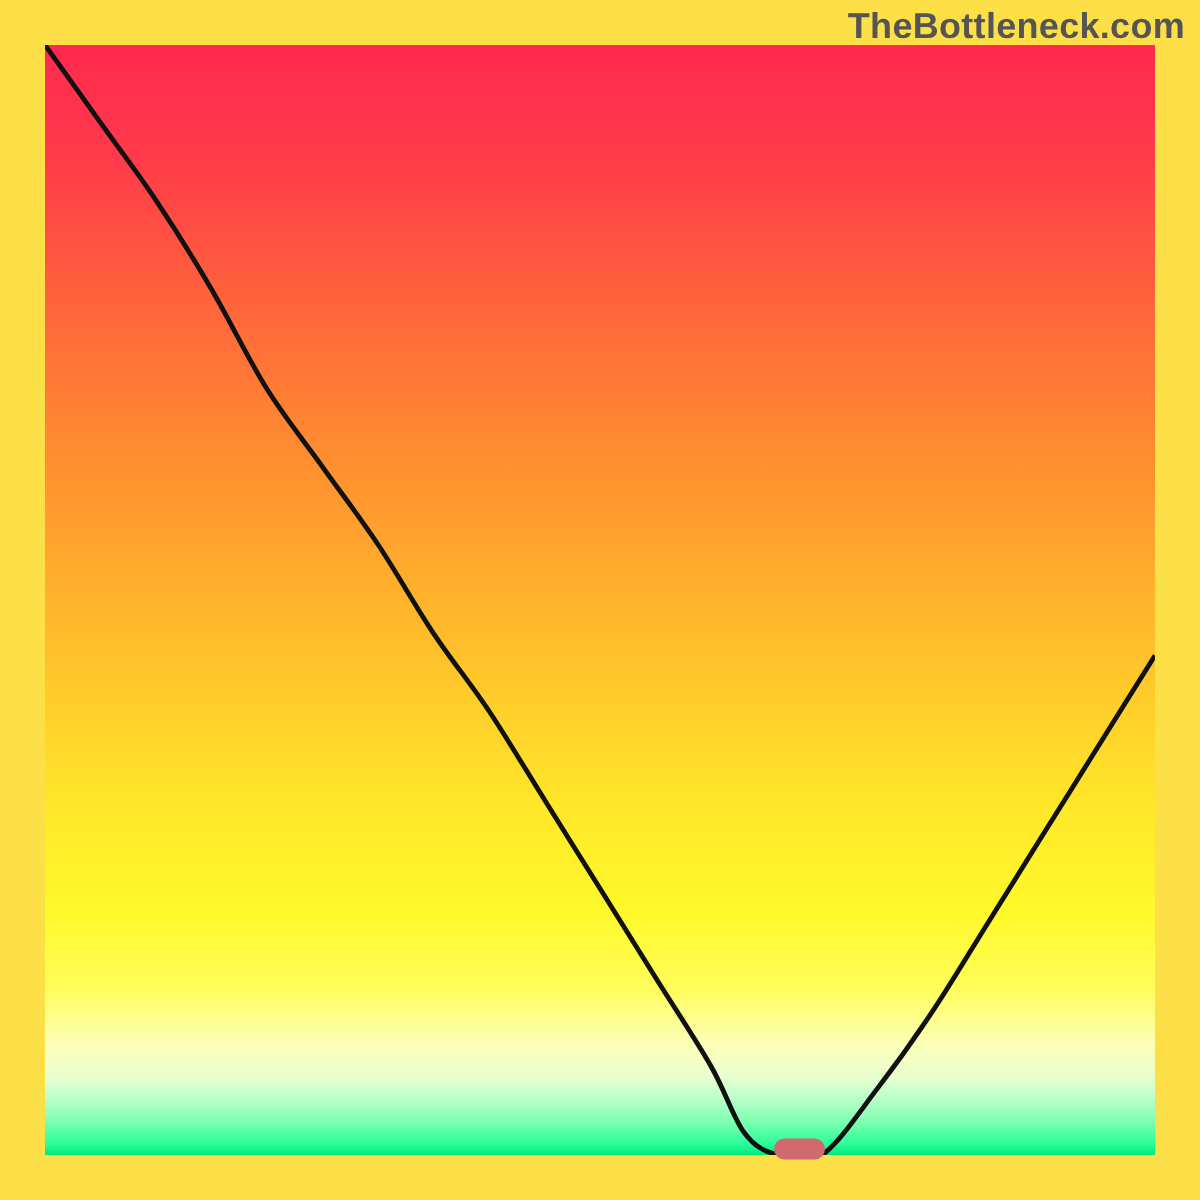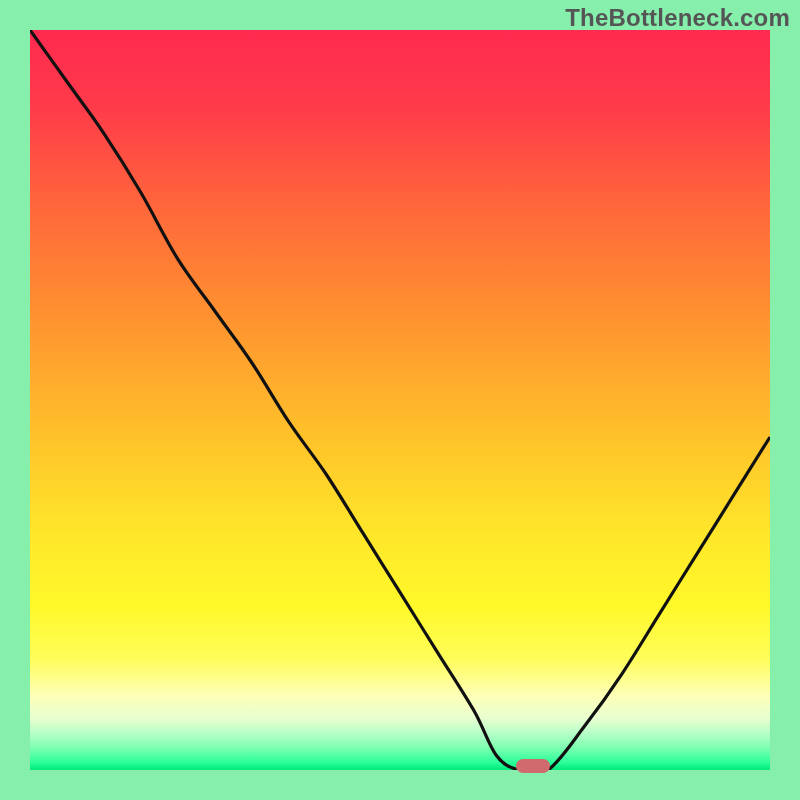--- a/index.html
+++ b/index.html
@@ -8,21 +8,21 @@
     width: 800px;
     height: 800px;
     background: #000;
     overflow: hidden;
     font-family: Arial, Helvetica, sans-serif;
   }
   .frame {
     position: relative;
     width: 800px;
     height: 800px;
-    background: #86efac;
+    background: #fde047;
   }
   .watermark {
     position: absolute;
     top: 4px;
     right: 10px;
     color: #555;
     font-size: 24px;
     font-weight: 600;
     letter-spacing: 0.2px;
     z-index: 10;

